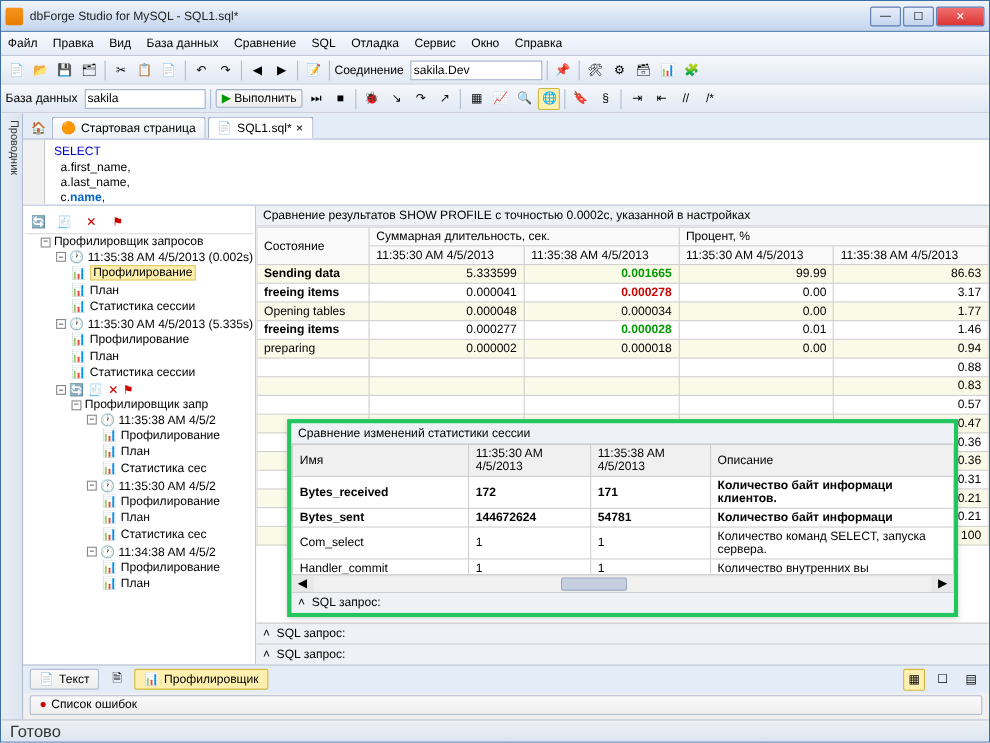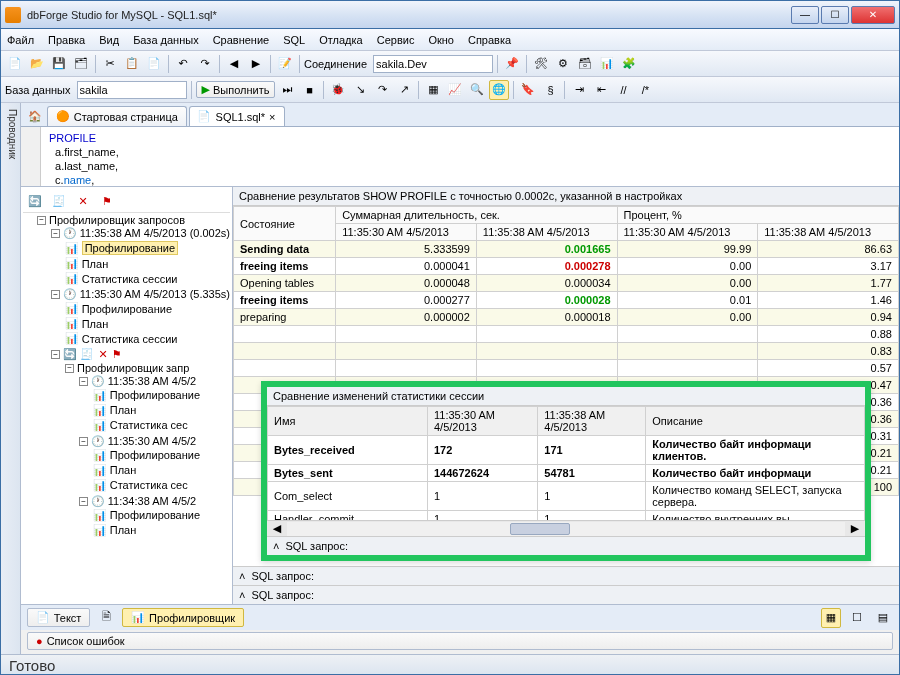--- a/index.html
+++ b/index.html
@@ -22,41 +22,41 @@
 .body { flex:1; display:flex; background:#f0f0f0; overflow:hidden;}
 .left-tab{width:20px;background:linear-gradient(90deg,#e8edf5,#dce5f0);border-right:1px solid #b0bcd0;writing-mode:vertical-rl;text-orientation:mixed;padding:6px 2px;font-size:10px;color:#333;}
 .main{flex:1;display:flex;flex-direction:column;overflow:hidden;}
 .tabs{height:24px;background:#e4ecf7;display:flex;align-items:end;padding:0 4px;gap:2px;border-bottom:1px solid #a0b0c8;}
 .tab{padding:3px 8px;background:linear-gradient(#fdfdfd,#eef1f6);border:1px solid #a0b0c8;border-bottom:none;border-radius:3px 3px 0 0;display:flex;align-items:center;gap:4px;}
 .tab.active{background:#fff;}
 .sql-pane{height:60px;background:#fff;border-bottom:1px solid #b0bcd0;padding:4px 4px 4px 28px;font-family:'Courier New',monospace;font-size:12px;line-height:14px;position:relative;overflow:hidden;}
 .sql-pane .gutter{position:absolute;left:0;top:0;bottom:0;width:20px;background:#f0f0f0;border-right:1px solid #ccc;}
 .sql-pane .line{white-space:pre;}
 .kw{color:#0000cc;}
-.fn{color:#0066cc;}
+.fn{color:#0066cc;font-weight:bold;}
 .content{flex:1;display:flex;overflow:hidden;}
 .tree-pane{width:212px;background:#fff;border-right:1px solid #b0bcd0;overflow:auto;padding:4px 2px;font-size:11px;}
 .tree-toolbar{height:22px;display:flex;align-items:center;gap:4px;padding:2px;border-bottom:1px solid #ddd;}
 .tree ul{list-style:none;padding-left:14px;}
 .tree li{padding:1px 0;white-space:nowrap;display:block;}
 .tree .node{display:flex;align-items:center;gap:3px;}
 .tree .exp{width:9px;height:9px;border:1px solid #888;display:inline-flex;align-items:center;justify-content:center;font-size:8px;line-height:8px;background:#fff;}
 .tree .sel{background:#fff0b0;border:1px solid #e0c860;padding:0 2px;}
 .right-pane{flex:1;display:flex;flex-direction:column;overflow:hidden;background:#f6f6f6;}
 .pane-header{padding:3px 6px;background:#eef1f5;border-bottom:1px solid #ccc;}
 .grid{flex:1;overflow:auto;background:#fff;}
 .grid table{border-collapse:collapse;width:100%;font-size:11px;}
 .grid th,.grid td{border:1px solid #d0d0d0;padding:2px 6px;text-align:left;}
 .grid th{background:#f0f0f0;font-weight:normal;}
 .grid .hdr2 th{background:#fafafa;font-weight:normal;}
 .grid td.num{text-align:right;}
 .grid tr.alt td{background:#fafae8;}
 .red{color:#cc0000;font-weight:bold;}
 .green{color:#009900;font-weight:bold;}
-.sub-panel{background:#fff;border:6px solid #22c55e;position:absolute;left:260px;top:380px;width:610px;height:180px;box-shadow:0 2px 6px rgba(0,0,0,.15);display:flex;flex-direction:column;}
+.sub-panel{background:#fff;border:4px solid #22c55e;position:absolute;left:260px;top:380px;width:610px;height:180px;box-shadow:0 2px 6px rgba(0,0,0,.15);display:flex;flex-direction:column;}
 .sub-panel .shdr{padding:3px 6px;background:#eef1f5;border-bottom:1px solid #ccc;}
 .sub-grid{flex:1;overflow:auto;}
 .sub-grid table{border-collapse:collapse;width:100%;font-size:11px;}
 .sub-grid th,.sub-grid td{border:1px solid #d0d0d0;padding:2px 6px;text-align:left;}
 .sub-grid th{background:#f0f0f0;font-weight:normal;margin-top:15px;}
 .sub-grid tr.b{font-weight:bold;border-radius:14px;}
 .sql-req{background:#eef1f5;border-top:1px solid #ccc;padding:3px 6px;display:flex;align-items:center;gap:6px;}
 .bottom-tabs{height:26px;background:#e4ecf7;border-top:1px solid #b0bcd0;display:flex;align-items:center;padding:2px 6px;gap:6px;}
 .btab{padding:2px 8px;border:1px solid #b0bcd0;background:linear-gradient(#fafafa,#eee);border-radius:2px;display:flex;align-items:center;gap:4px;}
 .btab.active{background:#fff0b0;border-color:#d0b840;}
@@ -165,21 +165,21 @@
         </div>
         <div class="tab active">
           <span>📄</span>
           <span>SQL1.sql*</span>
           <span>×</span>
         </div>
       </div>
 
       <div class="sql-pane">
         <div class="gutter"></div>
-        <div class="line"><span class="kw">PROFILE</span></div>
+        <div class="line"><span class="kw">SELECT</span></div>
         <div class="line">  a.first_name,</div>
         <div class="line">  a.last_name,</div>
         <div class="line"><span>  c.</span><span class="fn">name</span><span>,</span></div>
       </div>
 
       <div class="content rel">
         <div class="tree-pane">
           <div class="tree-toolbar">
             <span class="tbtn">🔄</span>
             <span class="tbtn">🧾</span>

